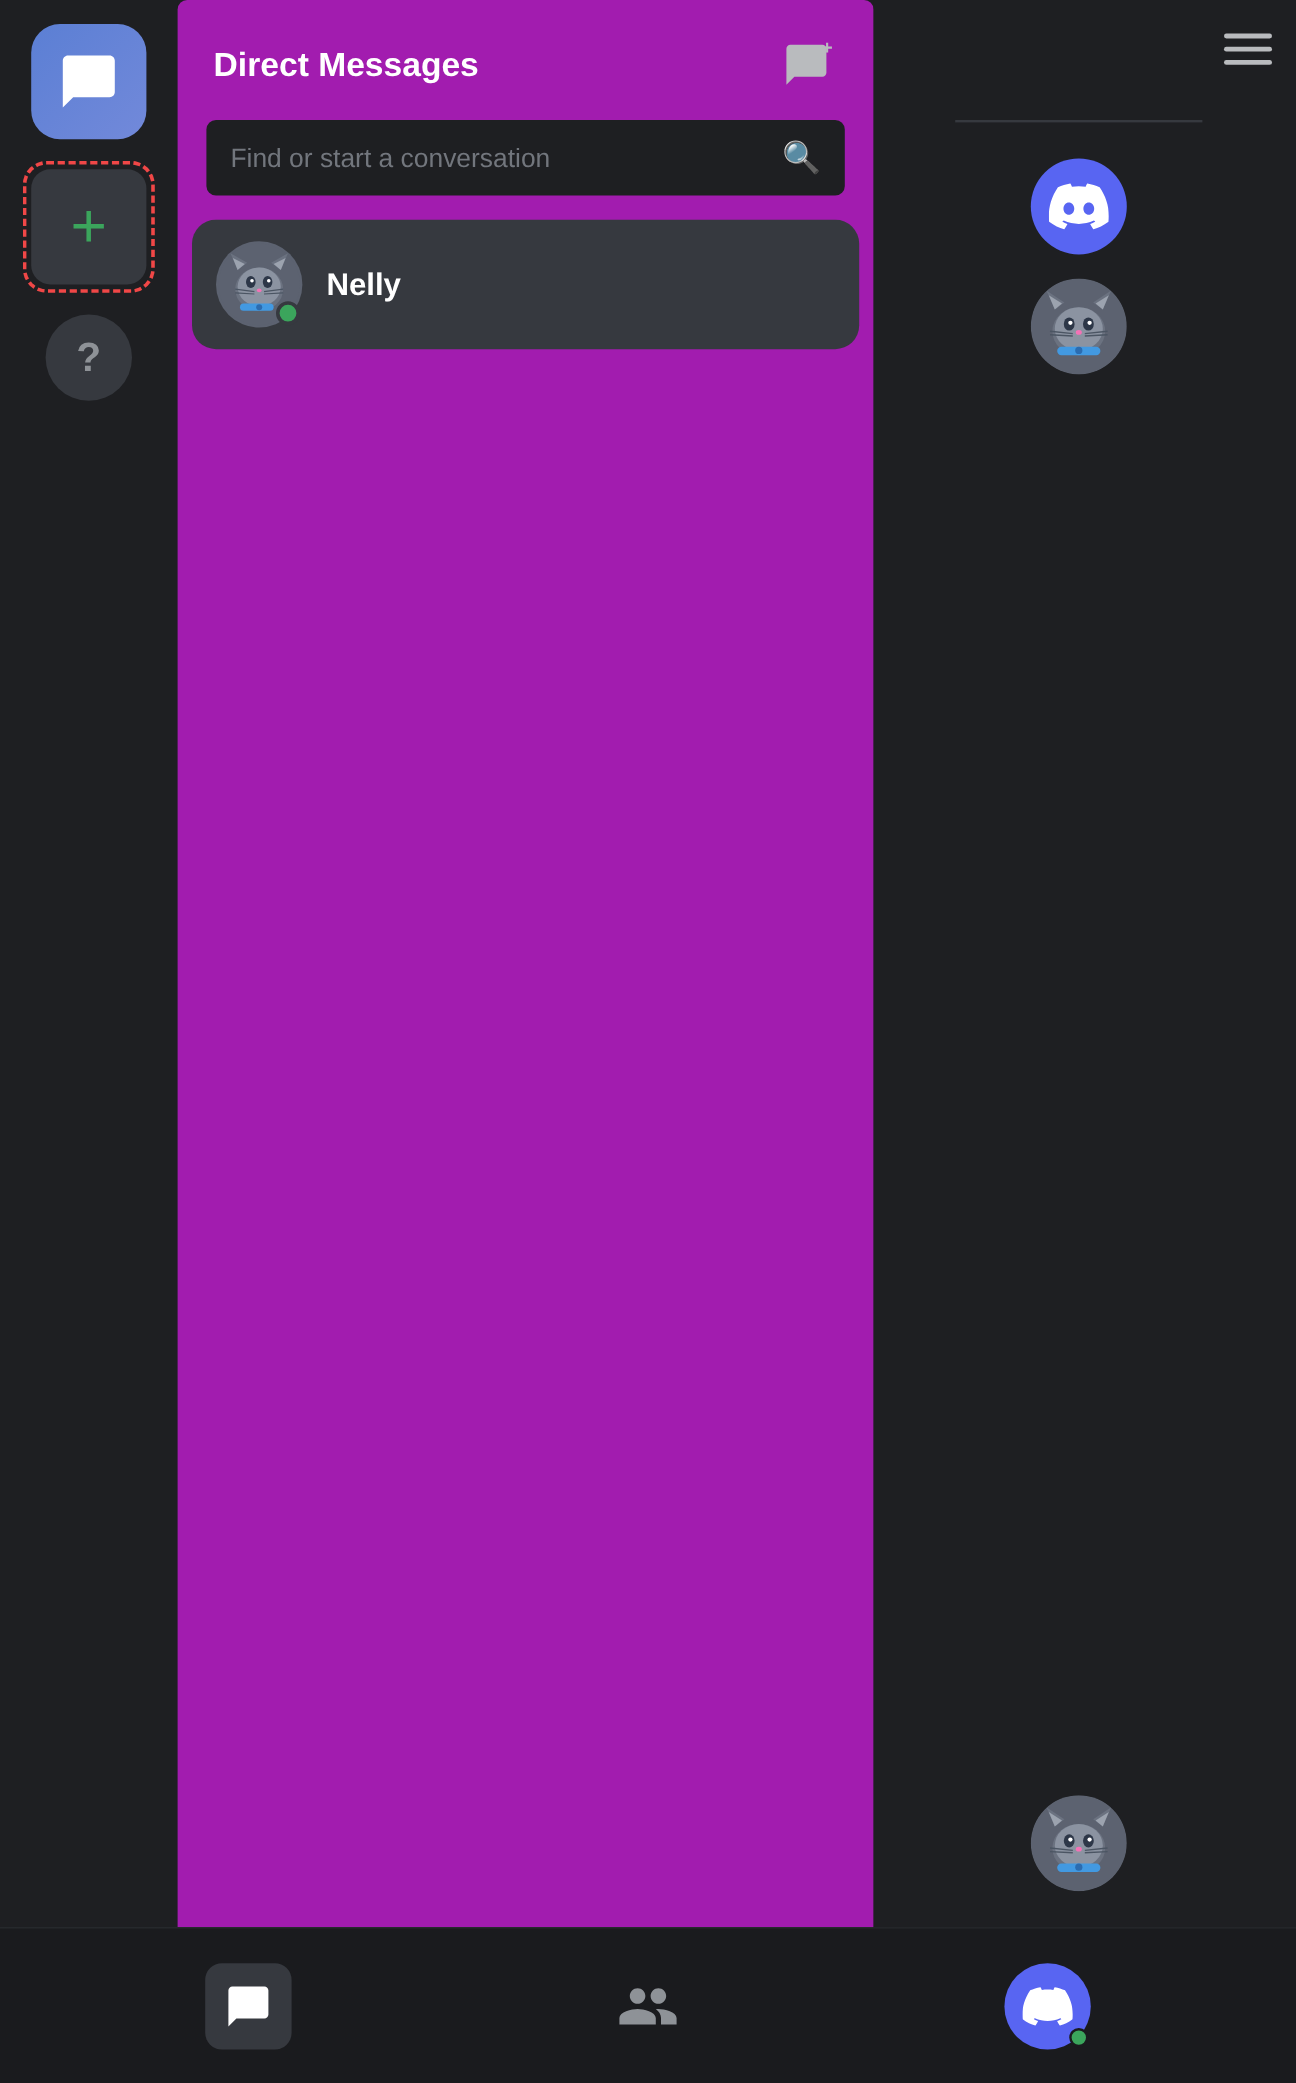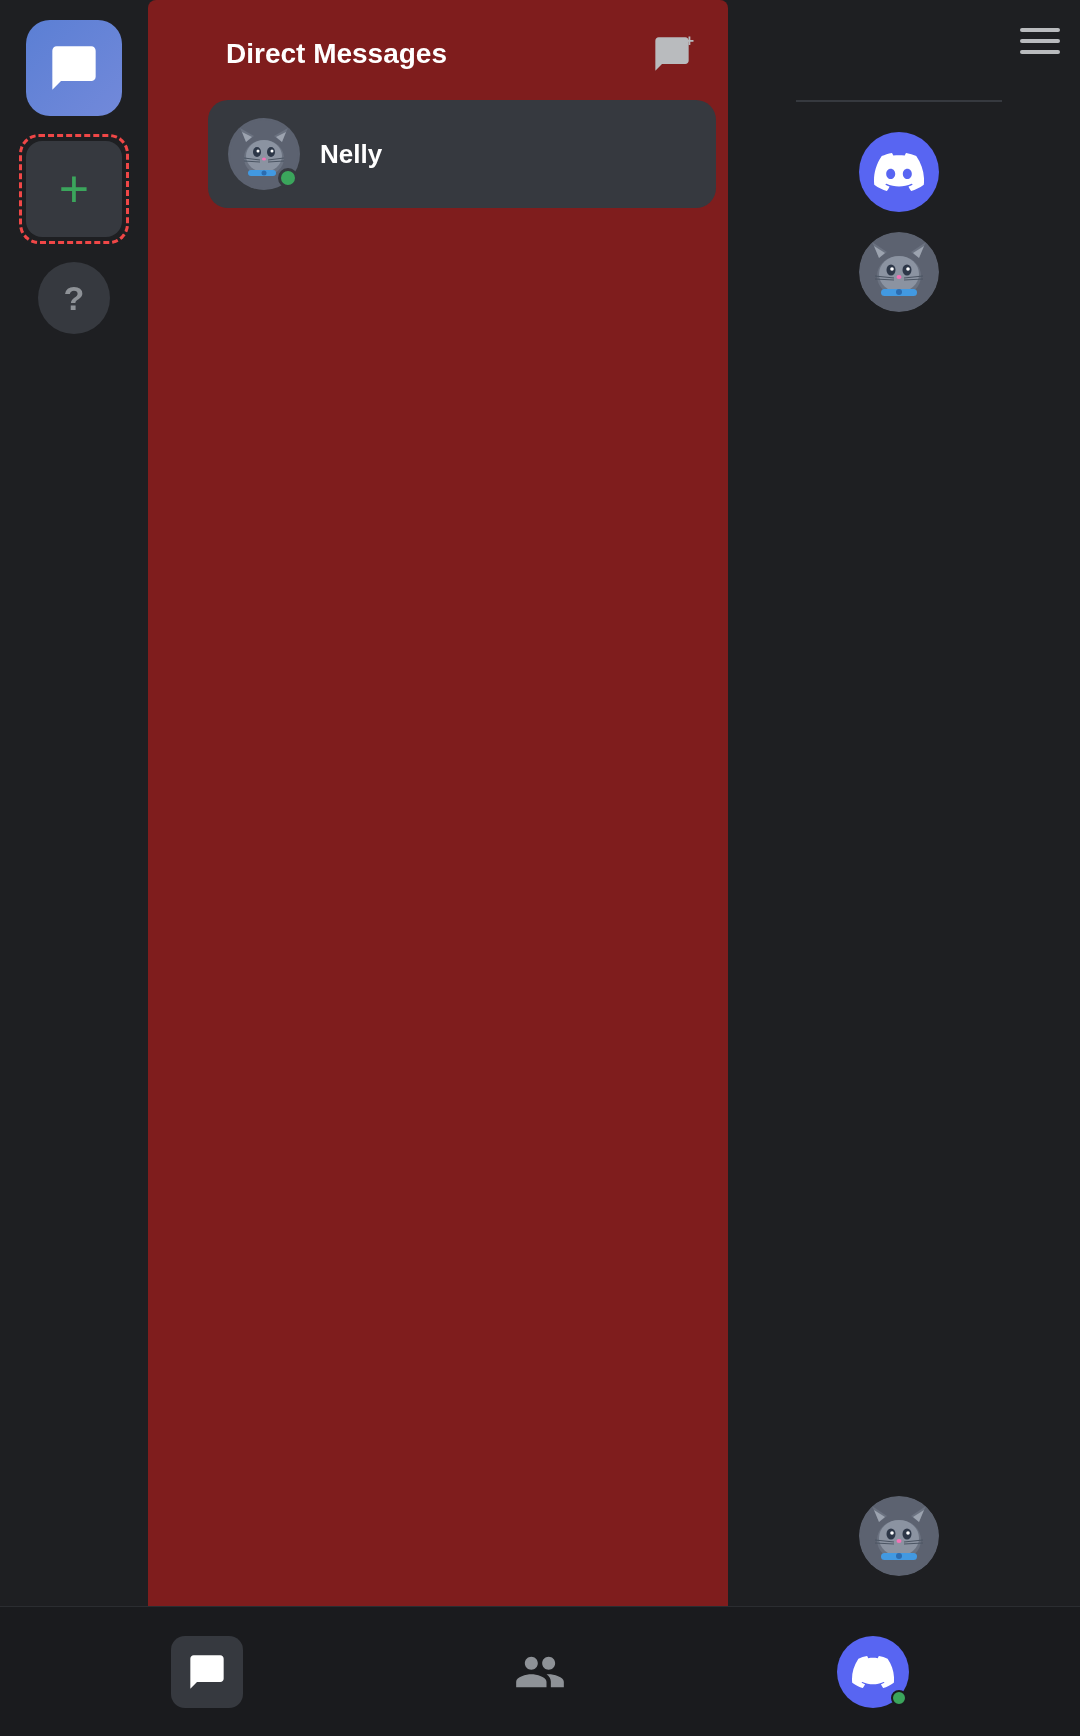--- a/index.html
+++ b/index.html
@@ -91,27 +91,26 @@
       justify-content: center;
       cursor: pointer;
       color: #8e9297;
       font-size: 34px;
       font-weight: bold;
     }
 
     
     .dm-panel {
       width: 580px;
-      background-color: #7f1d1d;
+      background-color: #a21caf;
       display: flex;
       flex-direction: column;
       flex-shrink: 0;
       border-radius: 8px 8px 0 0;
       margin-top: 0;
-      padding-left: 48px;
     }
 
     .dm-header {
       padding: 28px 30px 20px 30px;
       display: flex;
       align-items: center;
       justify-content: space-between;
     }
 
     .dm-title {
@@ -377,20 +376,24 @@
           <div class="new-dm-btn">
 
             <svg viewBox="0 0 24 24">
               <path d="M20 2H4c-1.1 0-2 .9-2 2v18l4-4h14c1.1 0 2-.9 2-2V4c0-1.1-.9-2-2-2z"></path>
             </svg>
             <span class="new-dm-plus">+</span>
           </div>
         </div>
       </div>
 
+      <div class="search-bar">
+        <input class="search-input" type="text" placeholder="Find or start a conversation" style="">
+        <span class="search-icon">🔍</span>
+      </div>
 
       <div class="conversation-list">
         <div class="conversation-item">
           <div class="avatar-wrapper">
             <div class="cat-avatar">
 
               <svg width="68" height="68" viewBox="0 0 68 68">
                 <circle cx="34" cy="34" r="34" fill="#5c6270"></circle>
 
                 <ellipse cx="34" cy="38" rx="20" ry="18" fill="#6b7280"></ellipse>

